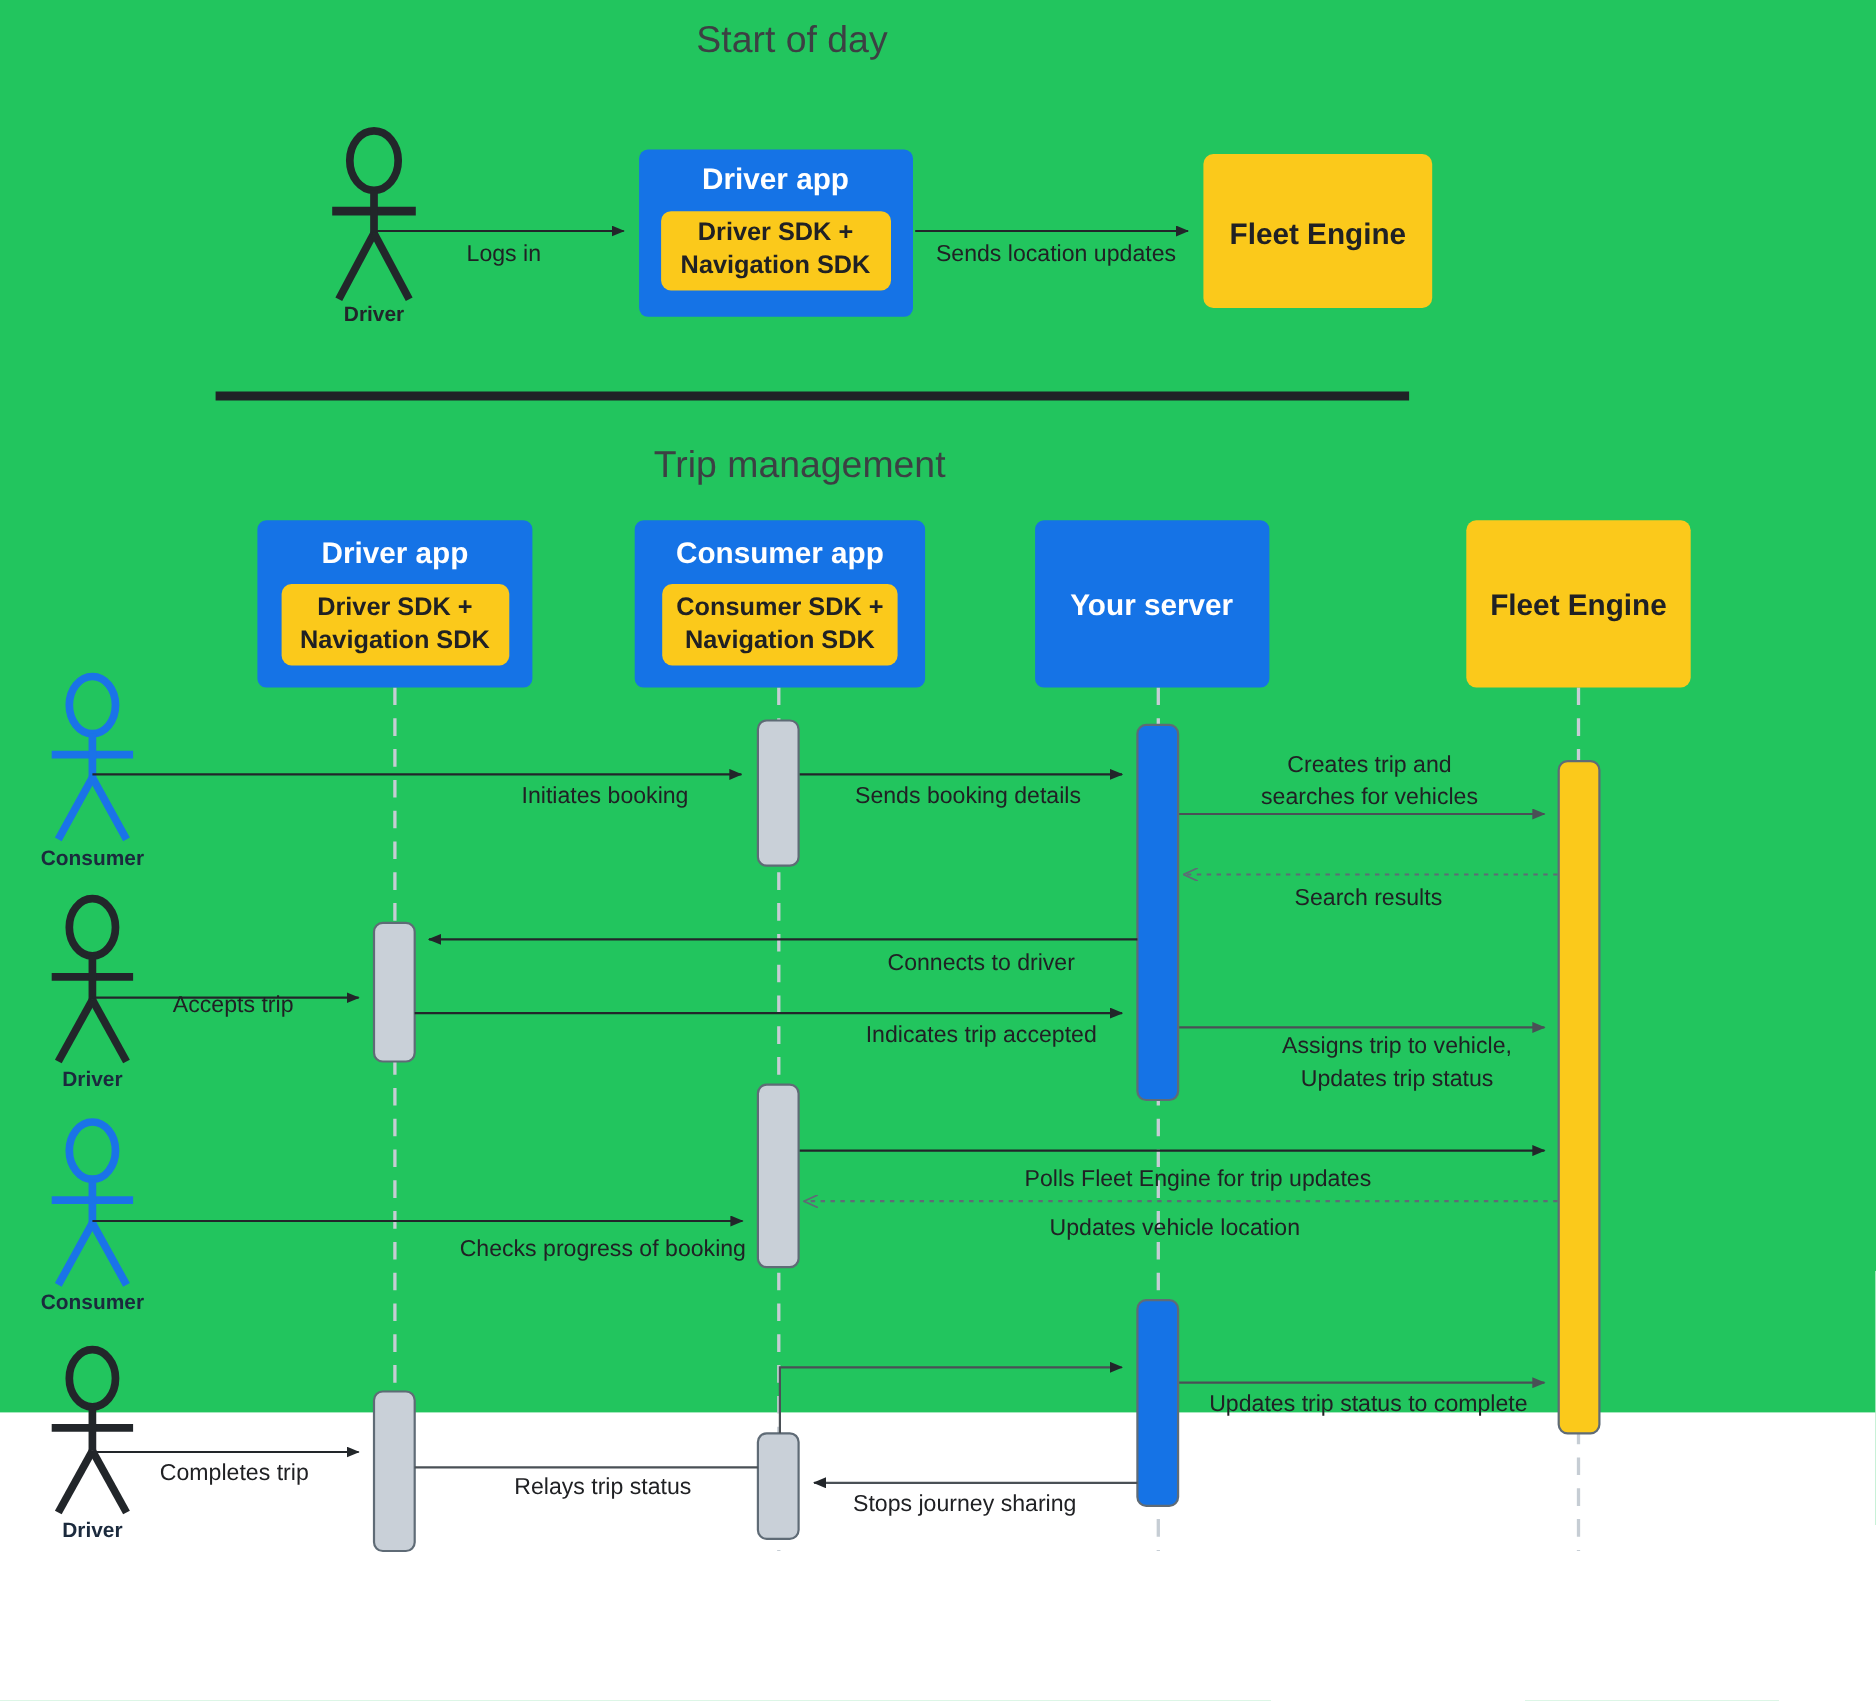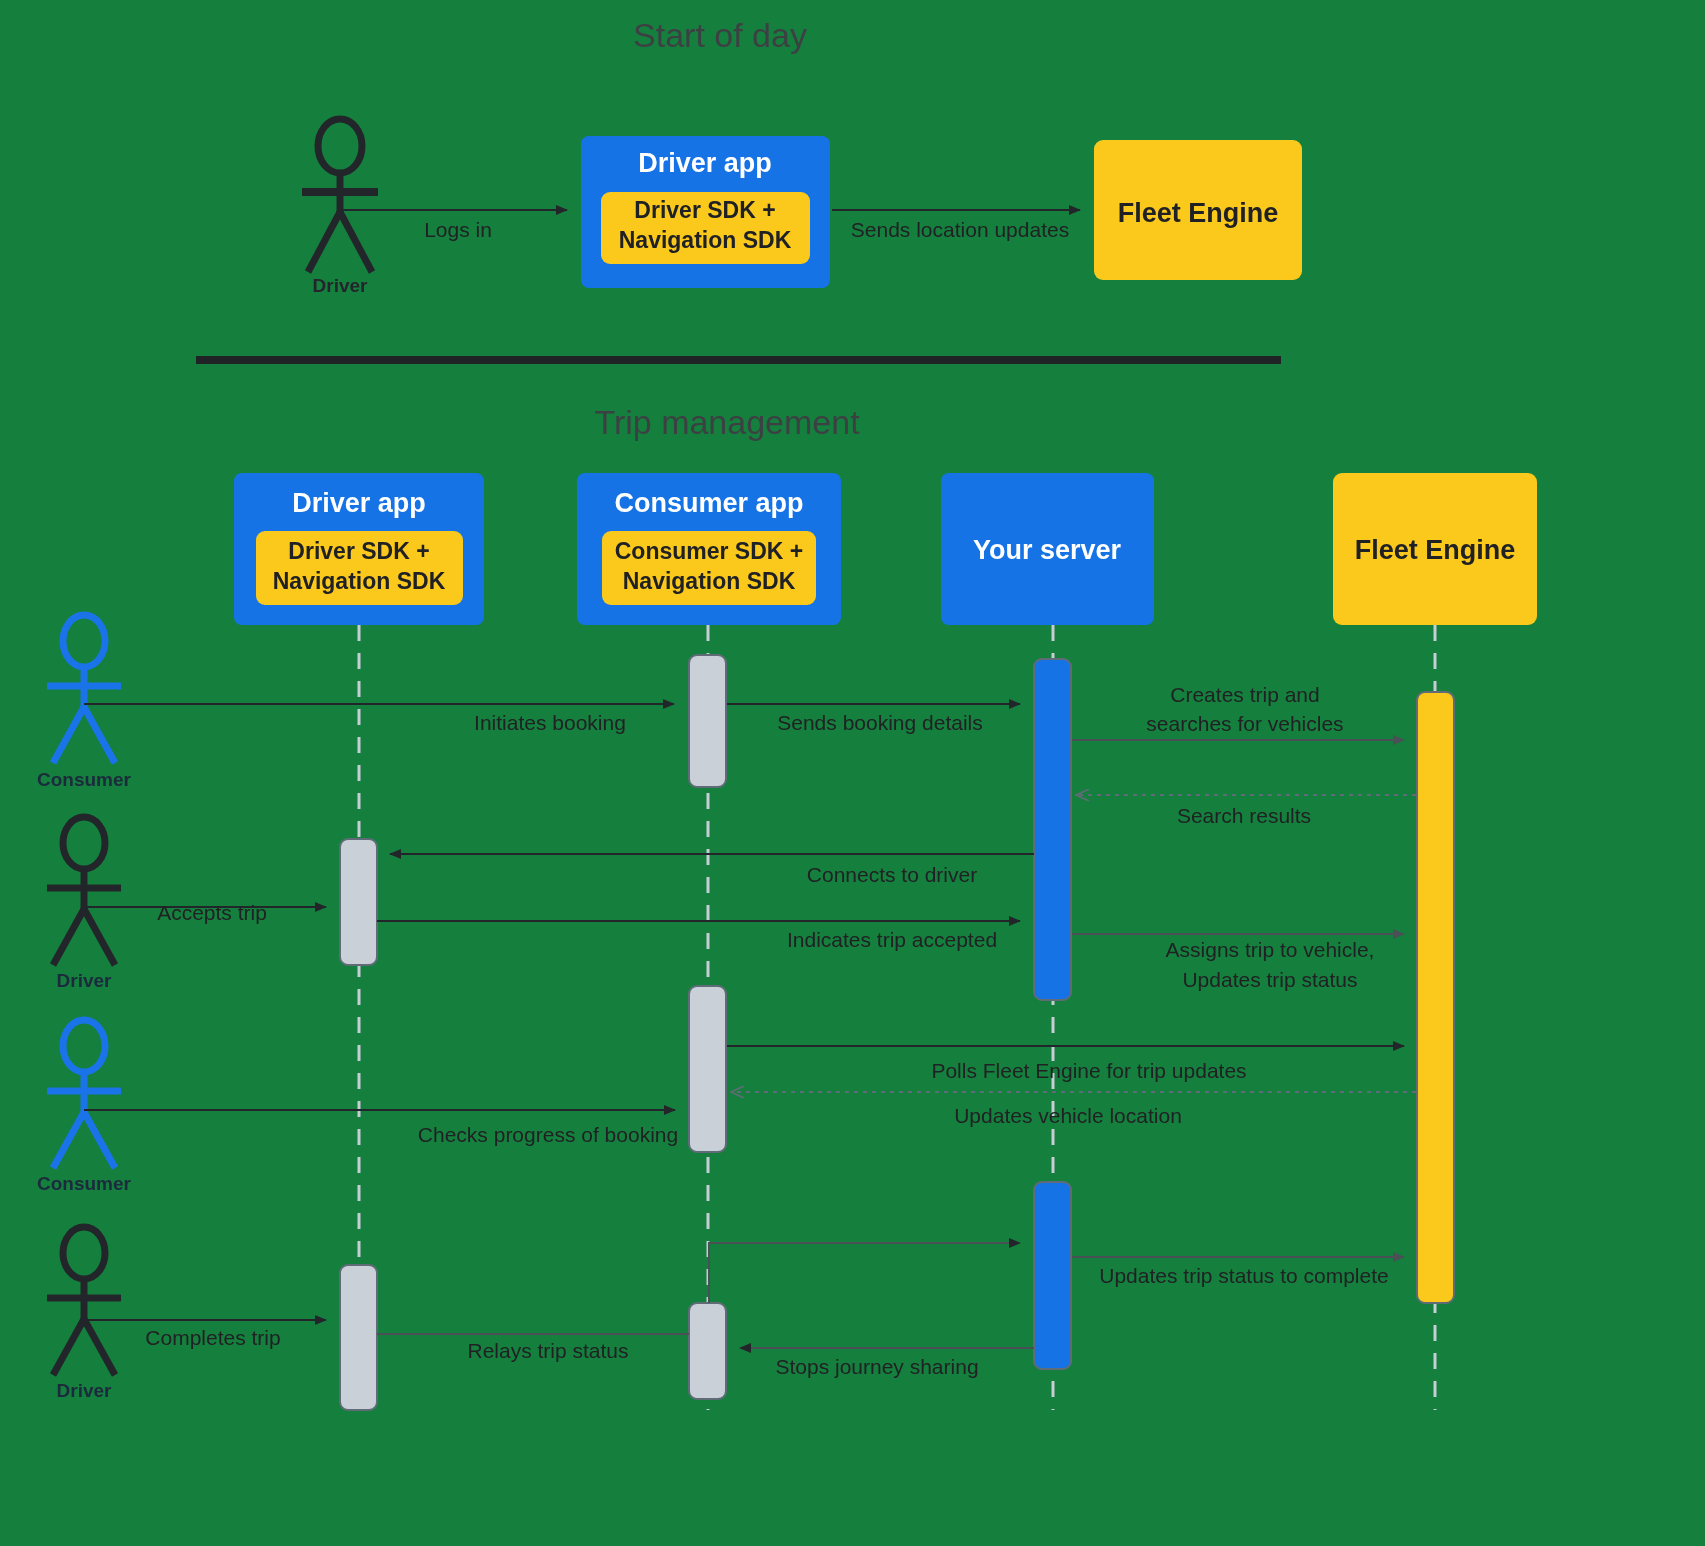--- a/index.html
+++ b/index.html
@@ -1,17 +1,17 @@
 <!DOCTYPE html>
 <html><head>
 <meta charset="utf-8">
 <style>
   html,body{margin:0;padding:0;background:#ffffff;}
   body{width:1705px;height:1546px;font-family:"Liberation Sans",sans-serif;overflow:hidden;}
-  #stage{position:relative;width:1705px;height:1546px;background:#15803d;}
+  #stage{position:relative;width:1705px;height:1284px;background:#22c55e;}
   svg{display:block;}
   .sec-title{font-size:34px;fill:#3c4043;font-family:"Liberation Sans",sans-serif;}
   .box-title{font-size:27px;font-weight:bold;font-family:"Liberation Sans",sans-serif;}
   .sdk-txt{font-size:23px;font-weight:bold;fill:#202124;font-family:"Liberation Sans",sans-serif;}
   .msg{font-size:21px;fill:#202124;font-family:"Liberation Sans",sans-serif;}
   .actor-lbl{font-size:19px;font-weight:bold;font-family:"Liberation Sans",sans-serif;}
 </style>
 </head>
 <body>
 

